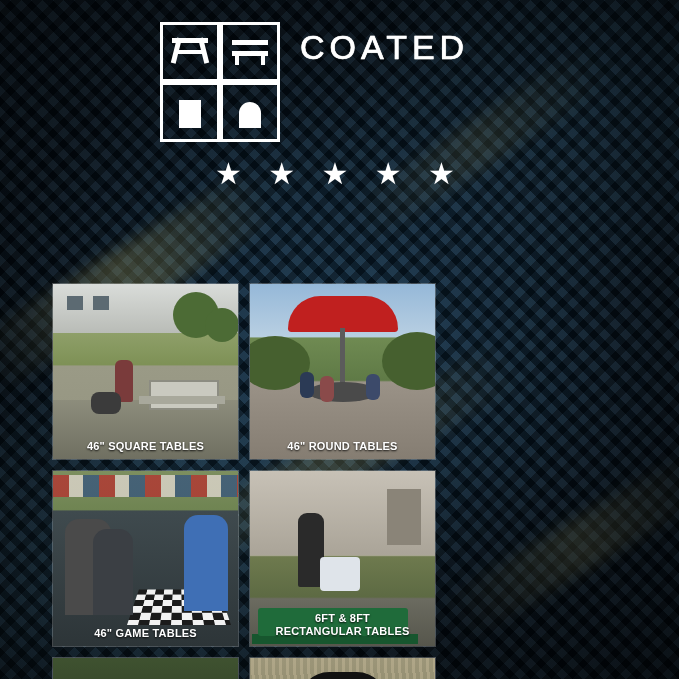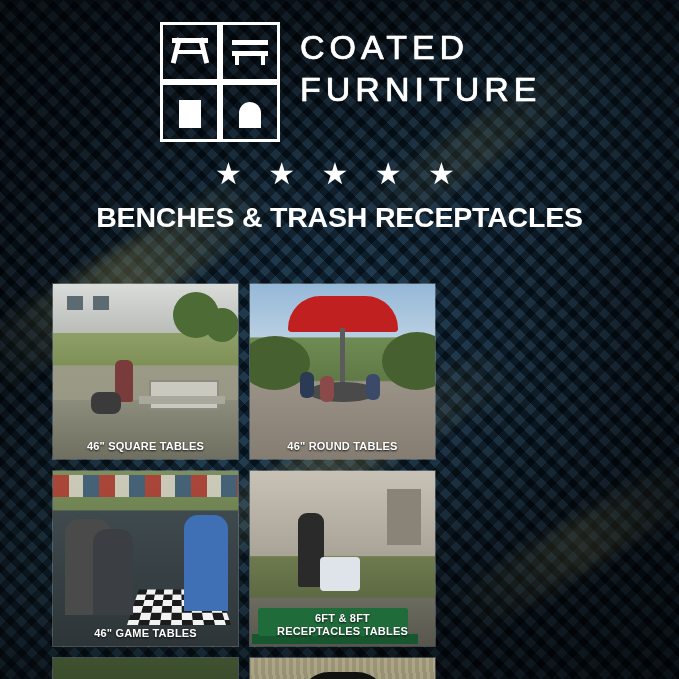--- a/index.html
+++ b/index.html
@@ -183,28 +183,26 @@
       </div>
       <div class="glyph g-can">
         <i class="gc-body"></i>
       </div>
       <div class="glyph g-dome">
         <i class="gd-arc"></i>
       </div>
     </div>
     <div class="logo-words">
       <div>COATED</div>
-      <div>FURNITURE</div>
     </div>
   </div>
 
   <div class="stars">★ ★ ★ ★ ★</div>
 
   <div class="headline">
-    <div>BENCHES &amp; TRASH RECEPTACLES</div>
   </div>
 
   <div class="grid">
 
     <div class="card">
       <div class="photo p1">
         <div class="bldg"></div>
         <div class="win" style="left:14px;top:12px;width:16px;height:14px;"></div>
         <div class="win" style="left:40px;top:12px;width:16px;height:14px;"></div>
         <div class="tree" style="left:120px;top:8px;width:46px;height:46px;"></div>
@@ -247,21 +245,21 @@
       <div class="photo p4">
         <div class="wall"></div>
         <div class="door"></div>
         <div class="gbench"></div>
         <div class="gtable"></div>
         <div class="lady"></div>
         <div class="bag"></div>
       </div>
       <div class="cap two">
         <div>6FT &amp; 8FT</div>
-        <div>RECEPTACLES TABLES</div>
+        <div>RECTANGULAR TABLES</div>
       </div>
     </div>
 
     <div class="card">
       <div class="photo p5">
         <div class="hedge"></div>
 
       </div>
 
     </div>

